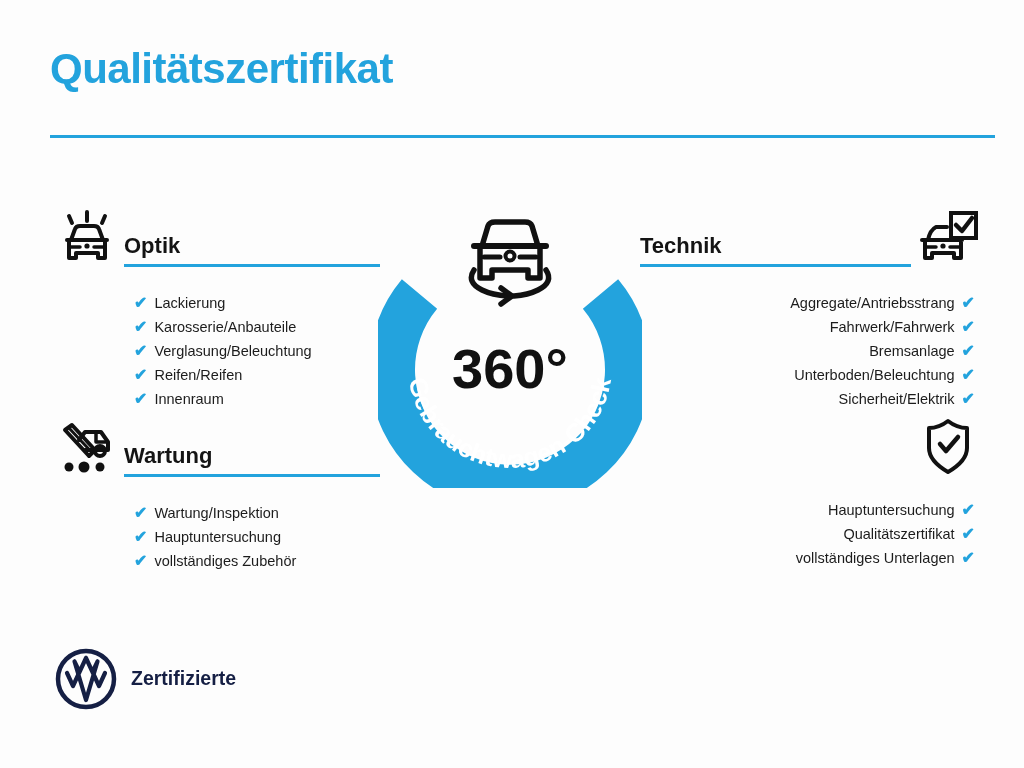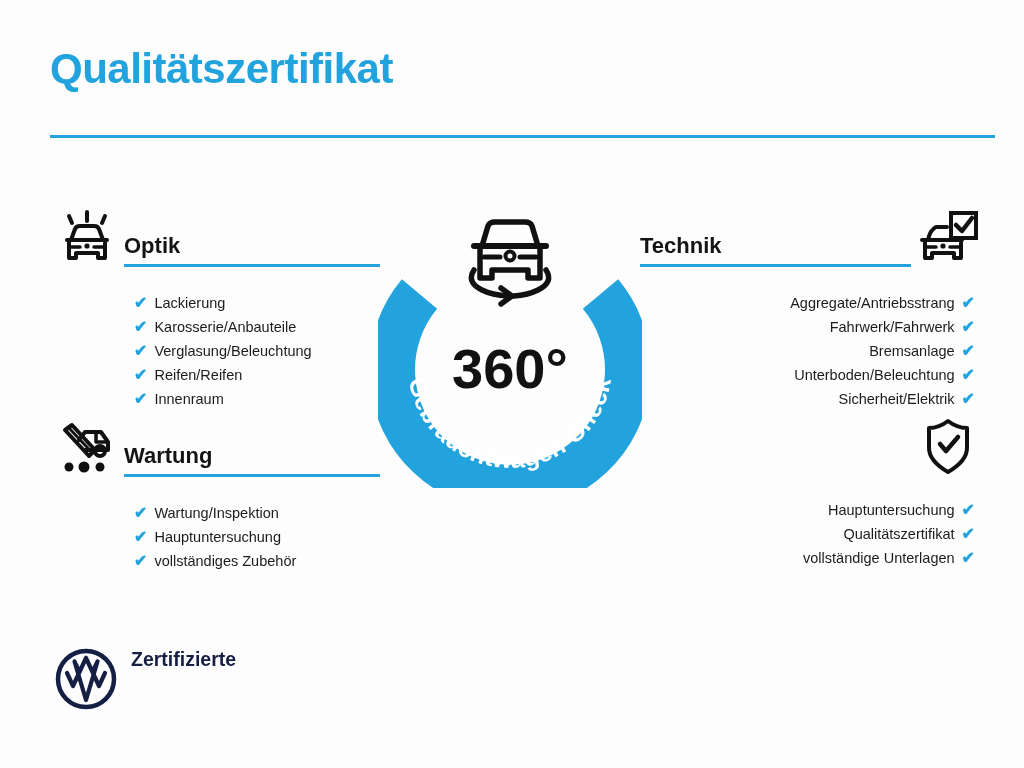--- a/index.html
+++ b/index.html
@@ -130,20 +130,21 @@
     height: 292px;
   }
   .badge svg { display: block; }
 
   
   .vw-footer {
     position: absolute;
     left: 55px;
     top: 648px;
     display: flex;
+    align-items: center;
   }
   .vw-mark { width: 62px; height: 62px; flex: 0 0 62px; }
   .vw-text {
     margin-left: 14px;
     font-size: 19.5px;
     font-weight: bold;
     color: #151f44;
     line-height: 1.22;
   }
   .vw-text div { white-space: nowrap; }
@@ -291,21 +292,21 @@
     <li>
         <span class="chk">✔</span>
         <span>Hauptuntersuchung</span>
       </li>
     <li>
         <span class="chk">✔</span>
         <span>Qualitätszertifikat</span>
       </li>
     <li>
         <span class="chk">✔</span>
-        <span>vollständige Unterlagen</span>
+        <span>vollständiges Unterlagen</span>
       </li>
   </ul>
 </div>
 
 <div class="badge">
   <svg width="264" height="292" viewBox="0 0 264 292">
     <defs>
       <path id="arcpath" d="M 30 170 A 102 102 0 1 0 234 170"></path>
     </defs>
 

